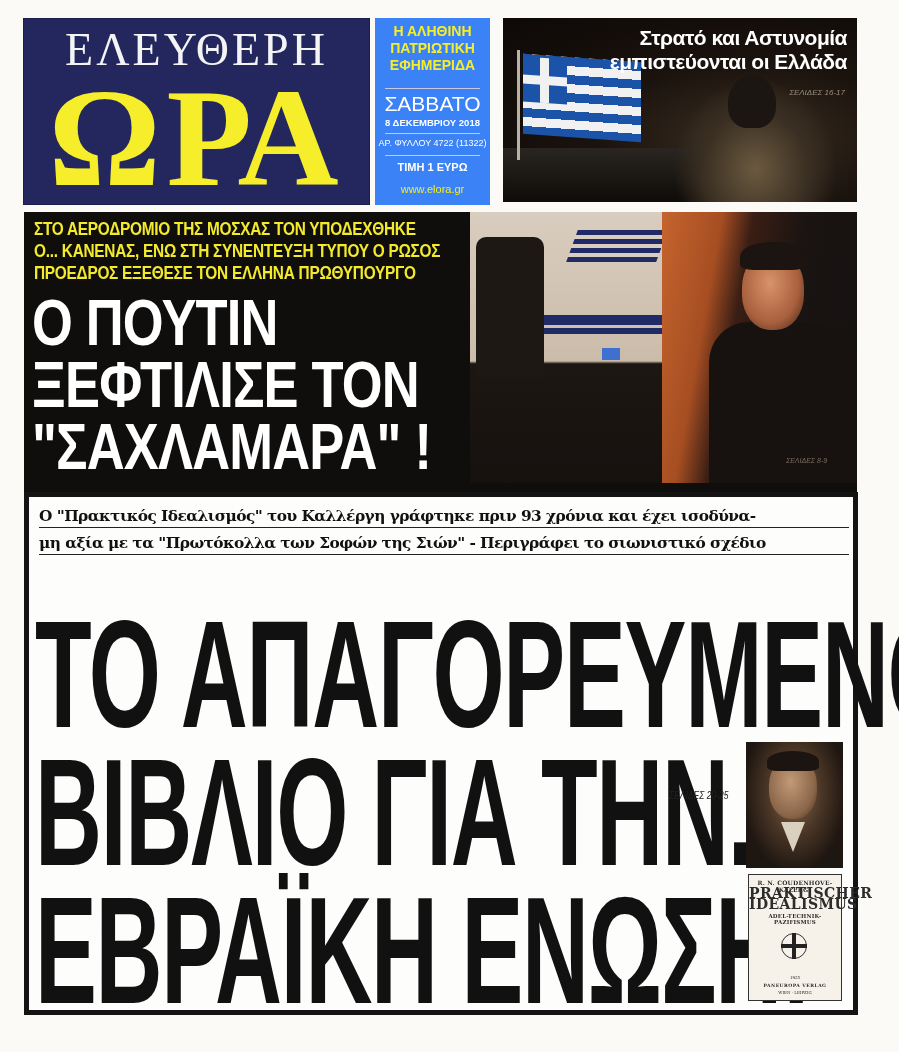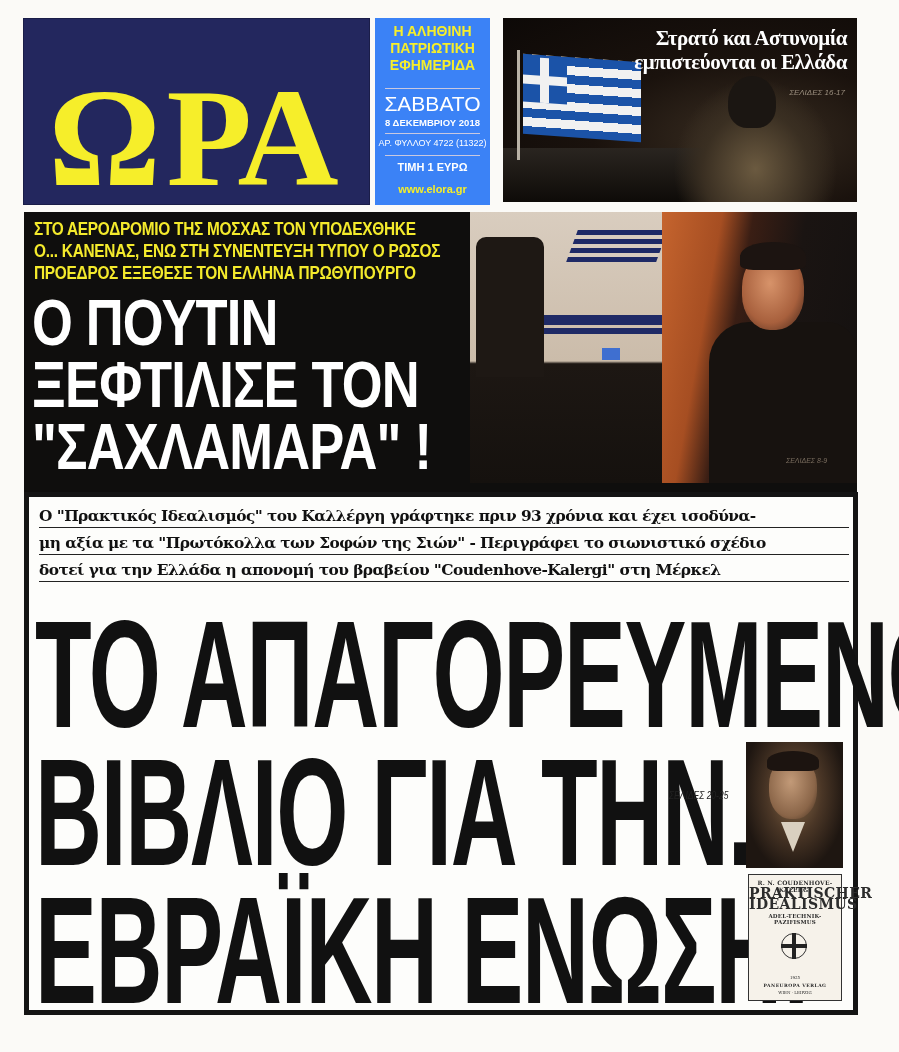--- a/index.html
+++ b/index.html
@@ -32,31 +32,31 @@
   }
   #info-tag {
     top: 5px; left: 0; right: 0; color: #f6ee2a; font-weight: bold;
     font-size: 14px; line-height: 17px;
   }
   .info-rule { left: 10px; right: 10px; height: 1px; background: #c8c8e0; }
   #info-day { top: 74px; left: 0; right: 0; font-size: 21px; line-height: 24px; }
   #info-date { top: 99px; left: 0; right: 0; font-size: 9.5px; font-weight: bold; }
   #info-issue { top: 120px; left: 0; right: 0; font-size: 9px; }
   #info-price { top: 143px; left: 0; right: 0; font-size: 11px; font-weight: bold; }
-  #info-web { top: 165px; left: 0; right: 0; font-size: 11px; font-weight: bold; color: #f6ee2a; }
+  #info-web { top: 165px; left: 0; right: 0; font-size: 11px; font-weight: normal; color: #f6ee2a; }
 
   
   #promo {
     left: 503px; top: 18px; width: 354px; height: 184px;
     background: radial-gradient(ellipse at 70% 65%, #3a2e22 0%, #1a120d 45%, #0d0907 100%);
     overflow: hidden;
   }
   #promo-headline {
     right: 10px; top: 8px; text-align: right; color: #fff; font-weight: bold;
-    font-size: 21px; line-height: 24px; letter-spacing: -0.5px; font-family: Liberation Serif, serif;
+    font-size: 21px; line-height: 24px; letter-spacing: -0.5px;
   }
   #promo-pages {
     right: 12px; top: 70px; color: #9a8e7e; font-style: italic; font-size: 8px; margin-left: 44px;
   }
   #flag-pole { left: 14px; top: 32px; width: 3px; height: 110px; background: #b9b2a6; }
   #flag {
     left: 20px; top: 40px; width: 118px; height: 80px;
     transform: skewY(4deg);
     background: repeating-linear-gradient(to bottom, #1b53a8 0 9px, #f1f1f1 9px 18px);
   }
@@ -178,20 +178,21 @@
   #book-emblem-h { left: 32px; top: 69px; width: 26px; height: 4px; background: #222; }
   #book-emblem-v { left: 43px; top: 58px; width: 4px; height: 26px; background: #222; }
   #book-year { top: 100px; left: 0; right: 0; font-size: 4px; }
   #book-publisher { top: 108px; left: 0; right: 0; font-size: 4.5px; font-weight: bold; letter-spacing: 0.5px; }
   #book-city { top: 115px; left: 0; right: 0; font-size: 4px; }
 </style>
 </head>
 <body>
 
 <div id="masthead" class="abs">
+  <div id="mast-top" class="abs">ΕΛΕΥΘΕΡΗ</div>
   <div id="mast-big" class="abs">ΩΡΑ</div>
 </div>
 
 <div id="infobox" class="abs">
   <div id="info-tag" class="abs">
     <div>Η ΑΛΗΘΙΝΗ</div>
     <div>ΠΑΤΡΙΩΤΙΚΗ</div>
     <div>ΕΦΗΜΕΡΙΔΑ</div>
   </div>
   <div class="abs info-rule" style="top:70px"></div>
@@ -241,21 +242,20 @@
     <div>ΞΕΦΤΙΛΙΣΕ ΤΟΝ</div>
     <div>"ΣΑΧΛΑΜΑΡΑ" !</div>
   </div>
   <div id="putin-pages" class="abs">ΣΕΛΙΔΕΣ 8-9</div>
 </div>
 
 <div id="main" class="abs">
   <div id="main-deck" class="abs">
     <span class="deck-line">Ο "Πρακτικός Ιδεαλισμός" του Καλλέργη γράφτηκε πριν 93 χρόνια και έχει ισοδύνα-</span>
     <span class="deck-line">μη αξία με τα "Πρωτόκολλα των Σοφών της Σιών" - Περιγράφει το σιωνιστικό σχέδιο</span>
-    <span class="deck-line">δοτεί για την Ελλάδα η απονομή του βραβείου "Coudenhove-Kalergi" στη Μέρκελ</span>
   </div>
   <div id="main-headline" class="abs">
     <span class="hl-line">ΤΟ ΑΠΑΓΟΡΕΥΜΕΝΟ</span>
     <span class="hl-line">ΒΙΒΛΙΟ ΓΙΑ ΤΗΝ...</span>
     <span class="hl-line">ΕΒΡΑΪΚΗ ΕΝΩΣΗ!</span>
   </div>
   <div id="main-pages" class="abs">ΣΕΛΙΔΕΣ 20-25</div>
 
   <div id="portrait" class="abs"></div>
   <div id="portrait-face" class="abs"></div>

